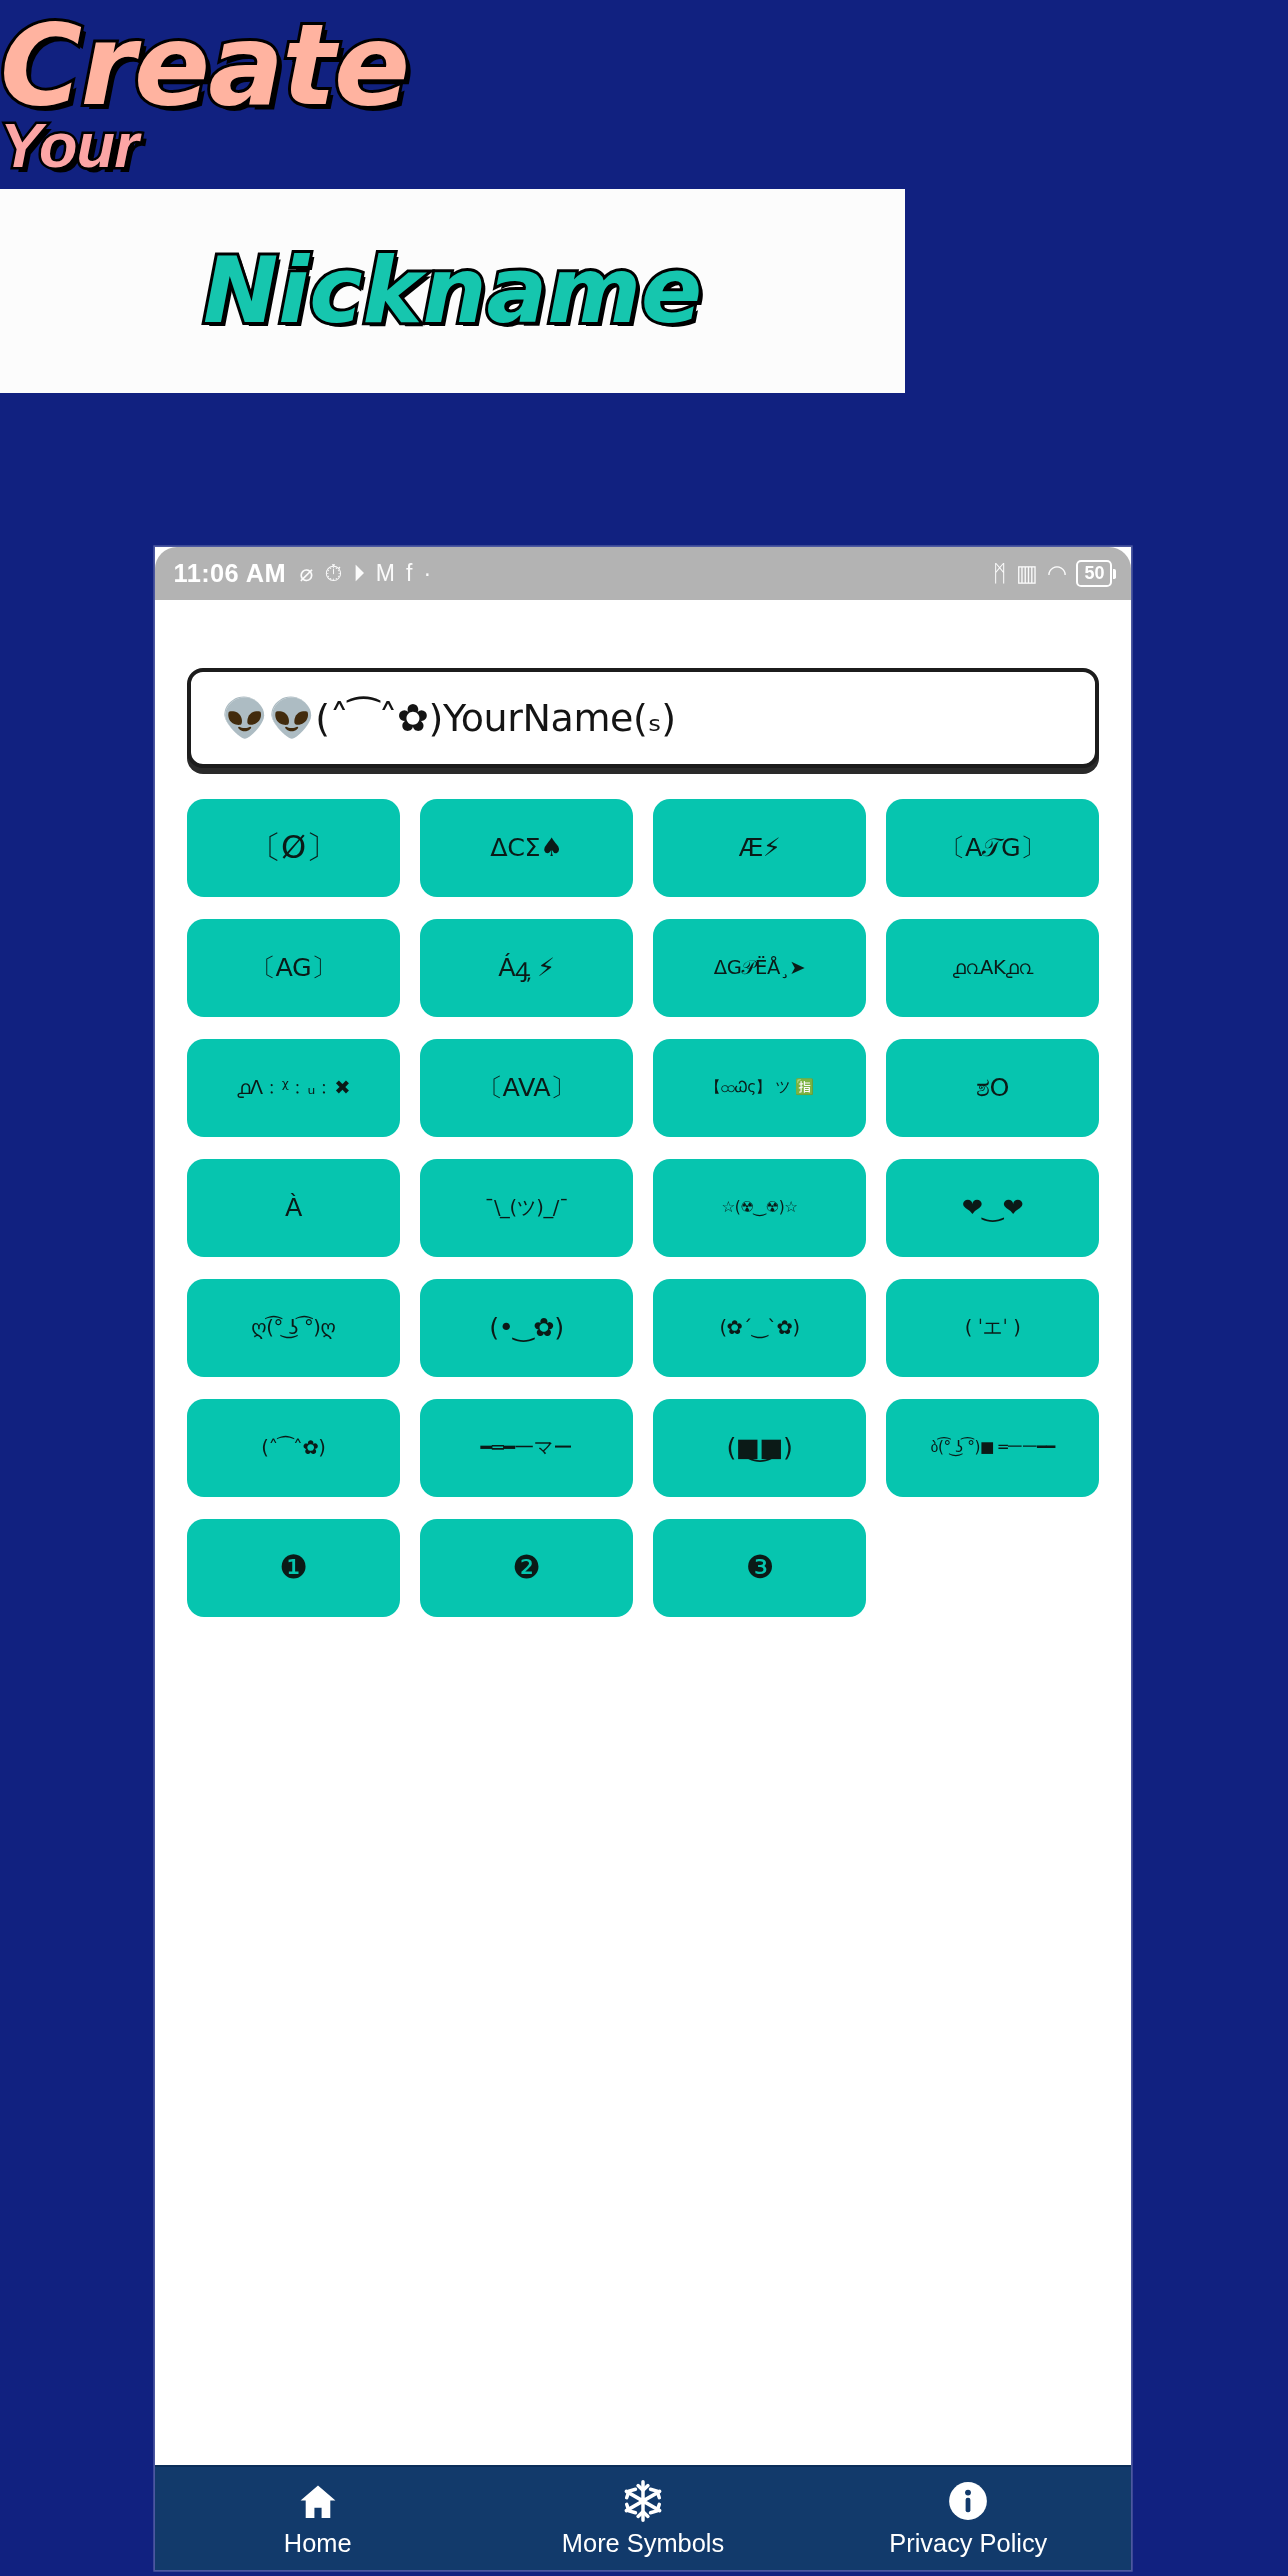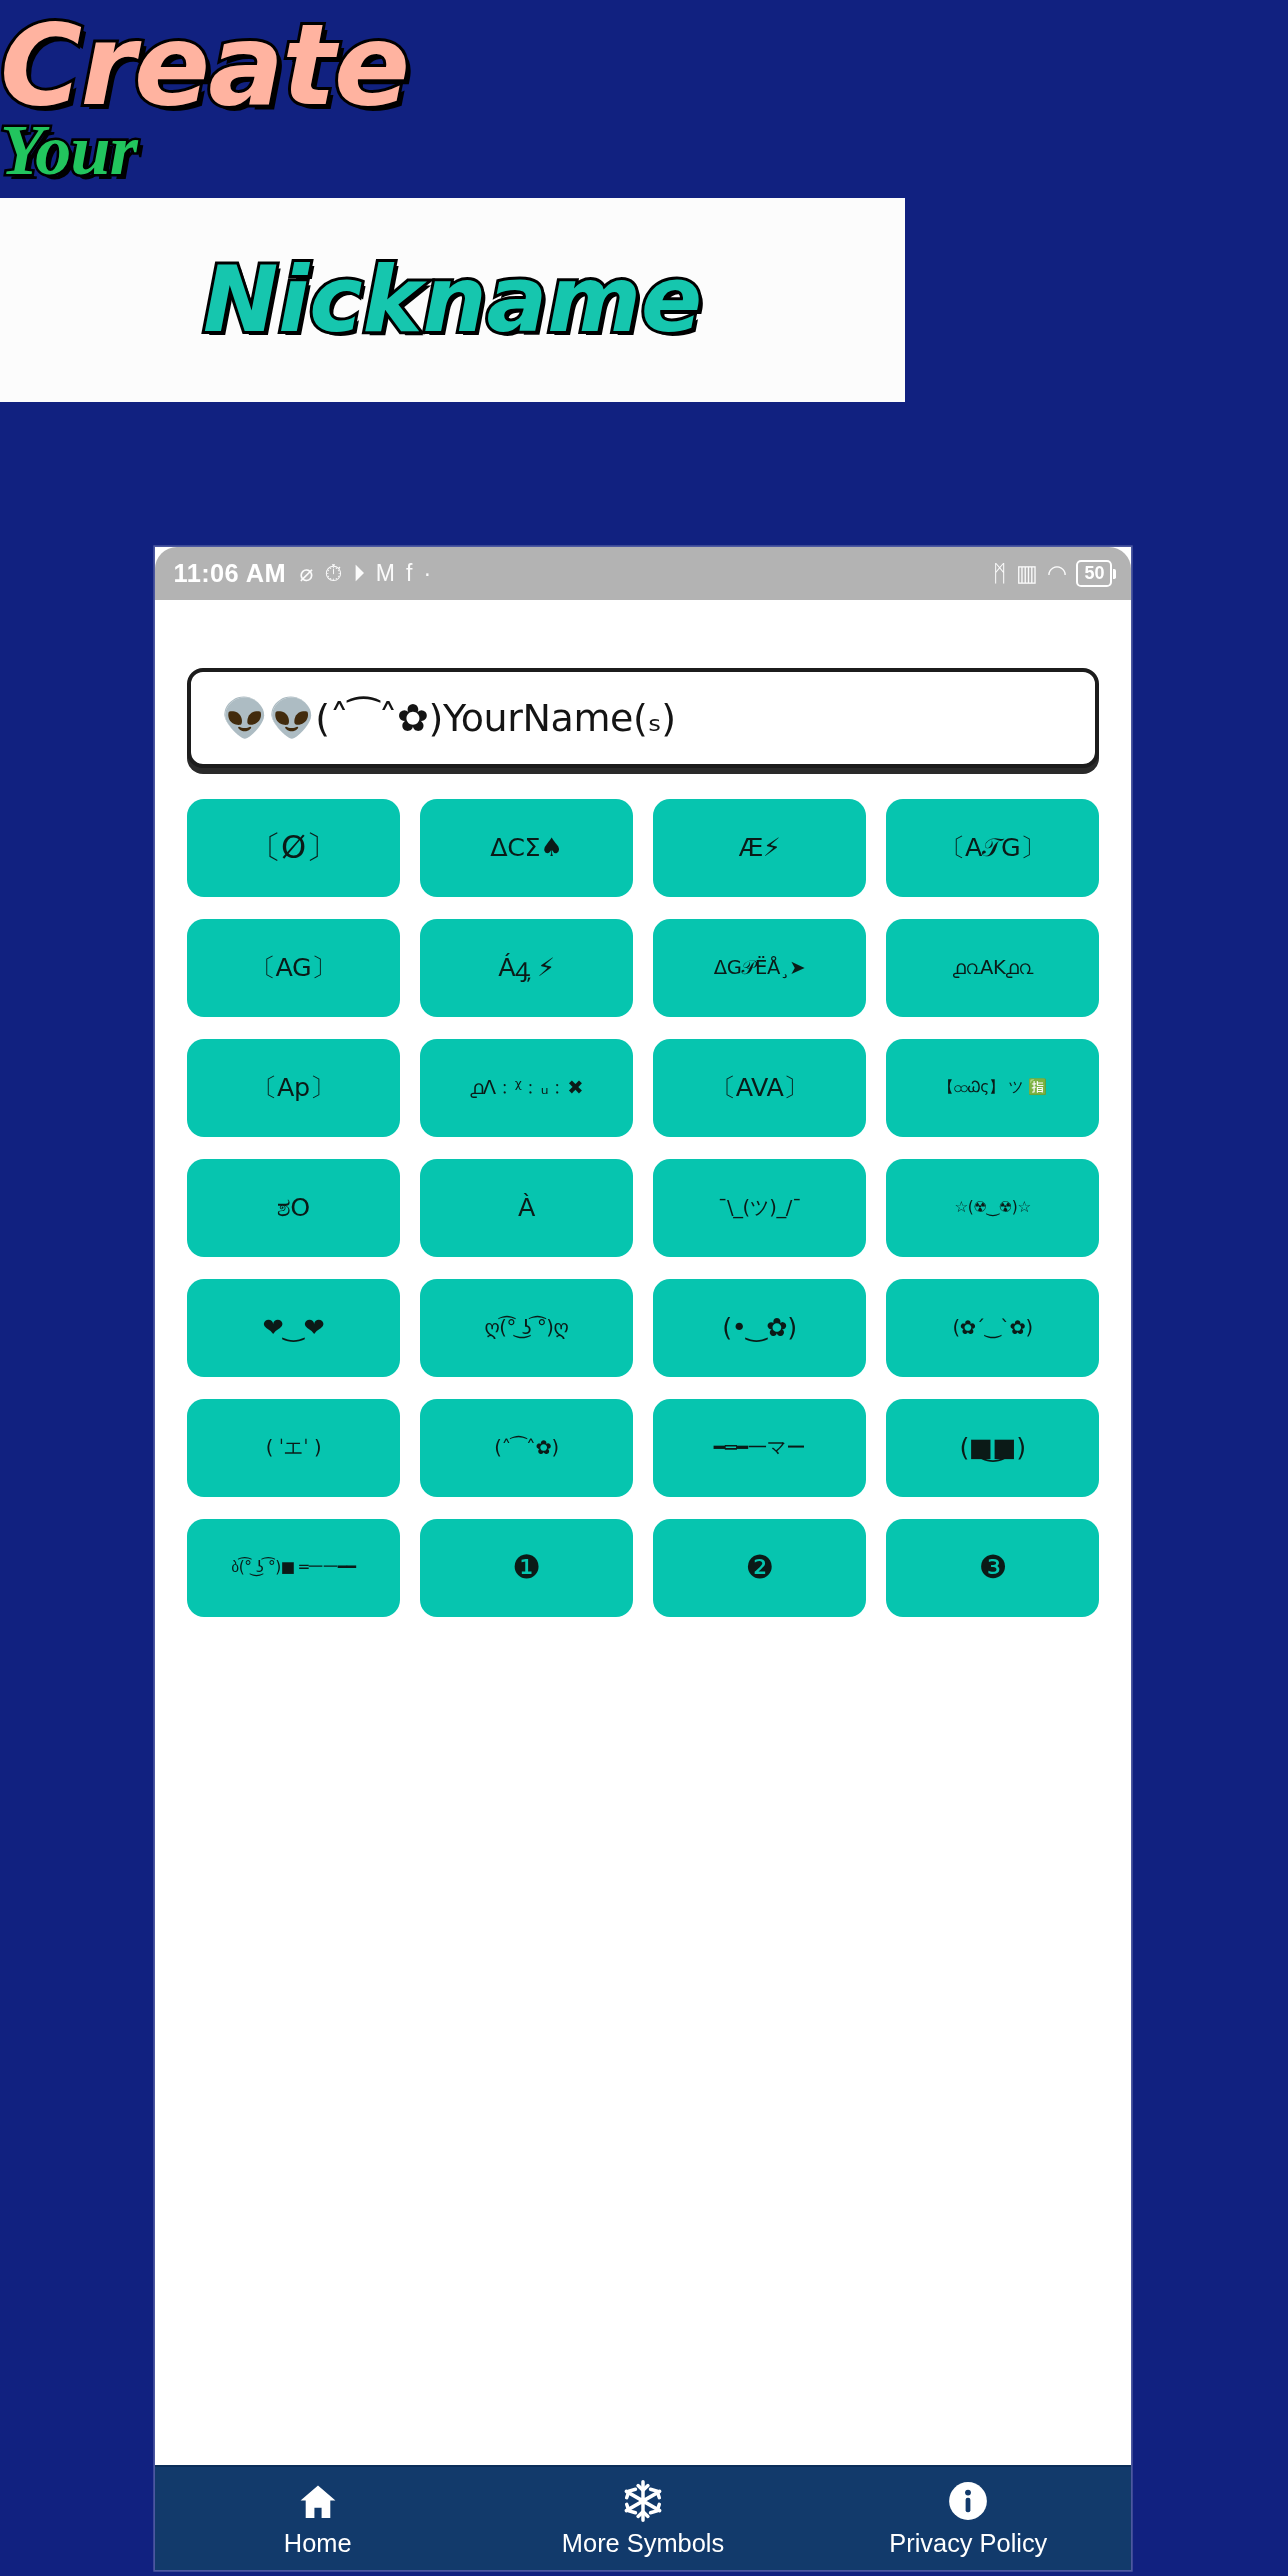--- a/index.html
+++ b/index.html
@@ -22,24 +22,24 @@
     font-weight:bold;font-style:italic;
     font-family:"DejaVu Sans", sans-serif;
     color:#FFB3A0;
     letter-spacing:-1.7px;
     -webkit-text-stroke:6px #000;
     paint-order:stroke fill;
     text-shadow:5.1px 5.1px 0 #000;
   }
   .promo-line2{
     margin-top:-5.1px;
-    font-size:72px;line-height:1.0;
+    font-size:63px;line-height:1.0;
     font-weight:bold;font-style:italic;
-    font-family:Liberation Serif, serif;
-    color:#22c55e;
+    font-family:Liberation Sans, sans-serif;
+    color:#fca5a5;
     letter-spacing:-0.8px;
     -webkit-text-stroke:5.1px #000;
     paint-order:stroke fill;
     text-shadow:5.1px 5.1px 0 #000;
   }
   .promo-banner{
     margin-top:12px;
     width:905px;height:204px;
     background:#FCFCFC;
     display:flex;align-items:center;justify-content:center;
@@ -234,23 +234,20 @@
         <div class="tile">
           <span class="tile-text">Áꜯ ⚡</span>
         </div>
         <div class="tile">
           <span class="tile-text sm">ΔG𝒫ËÅ¸➤</span>
         </div>
         <div class="tile">
           <span class="tile-text sm">൧൨AK൧൨</span>
         </div>
         <div class="tile">
-          <span class="tile-text">〔Ap〕</span>
-        </div>
-        <div class="tile">
           <span class="tile-text sm">൧Λ﹕ᵡ﹕ᵤ﹕✖</span>
         </div>
         <div class="tile">
           <span class="tile-text">〔AVA〕</span>
         </div>
         <div class="tile">
           <span class="tile-text xs">【ထᏇς】 ツ 🈯</span>
         </div>
         <div class="tile">
           <span class="tile-text">ಶO</span>

